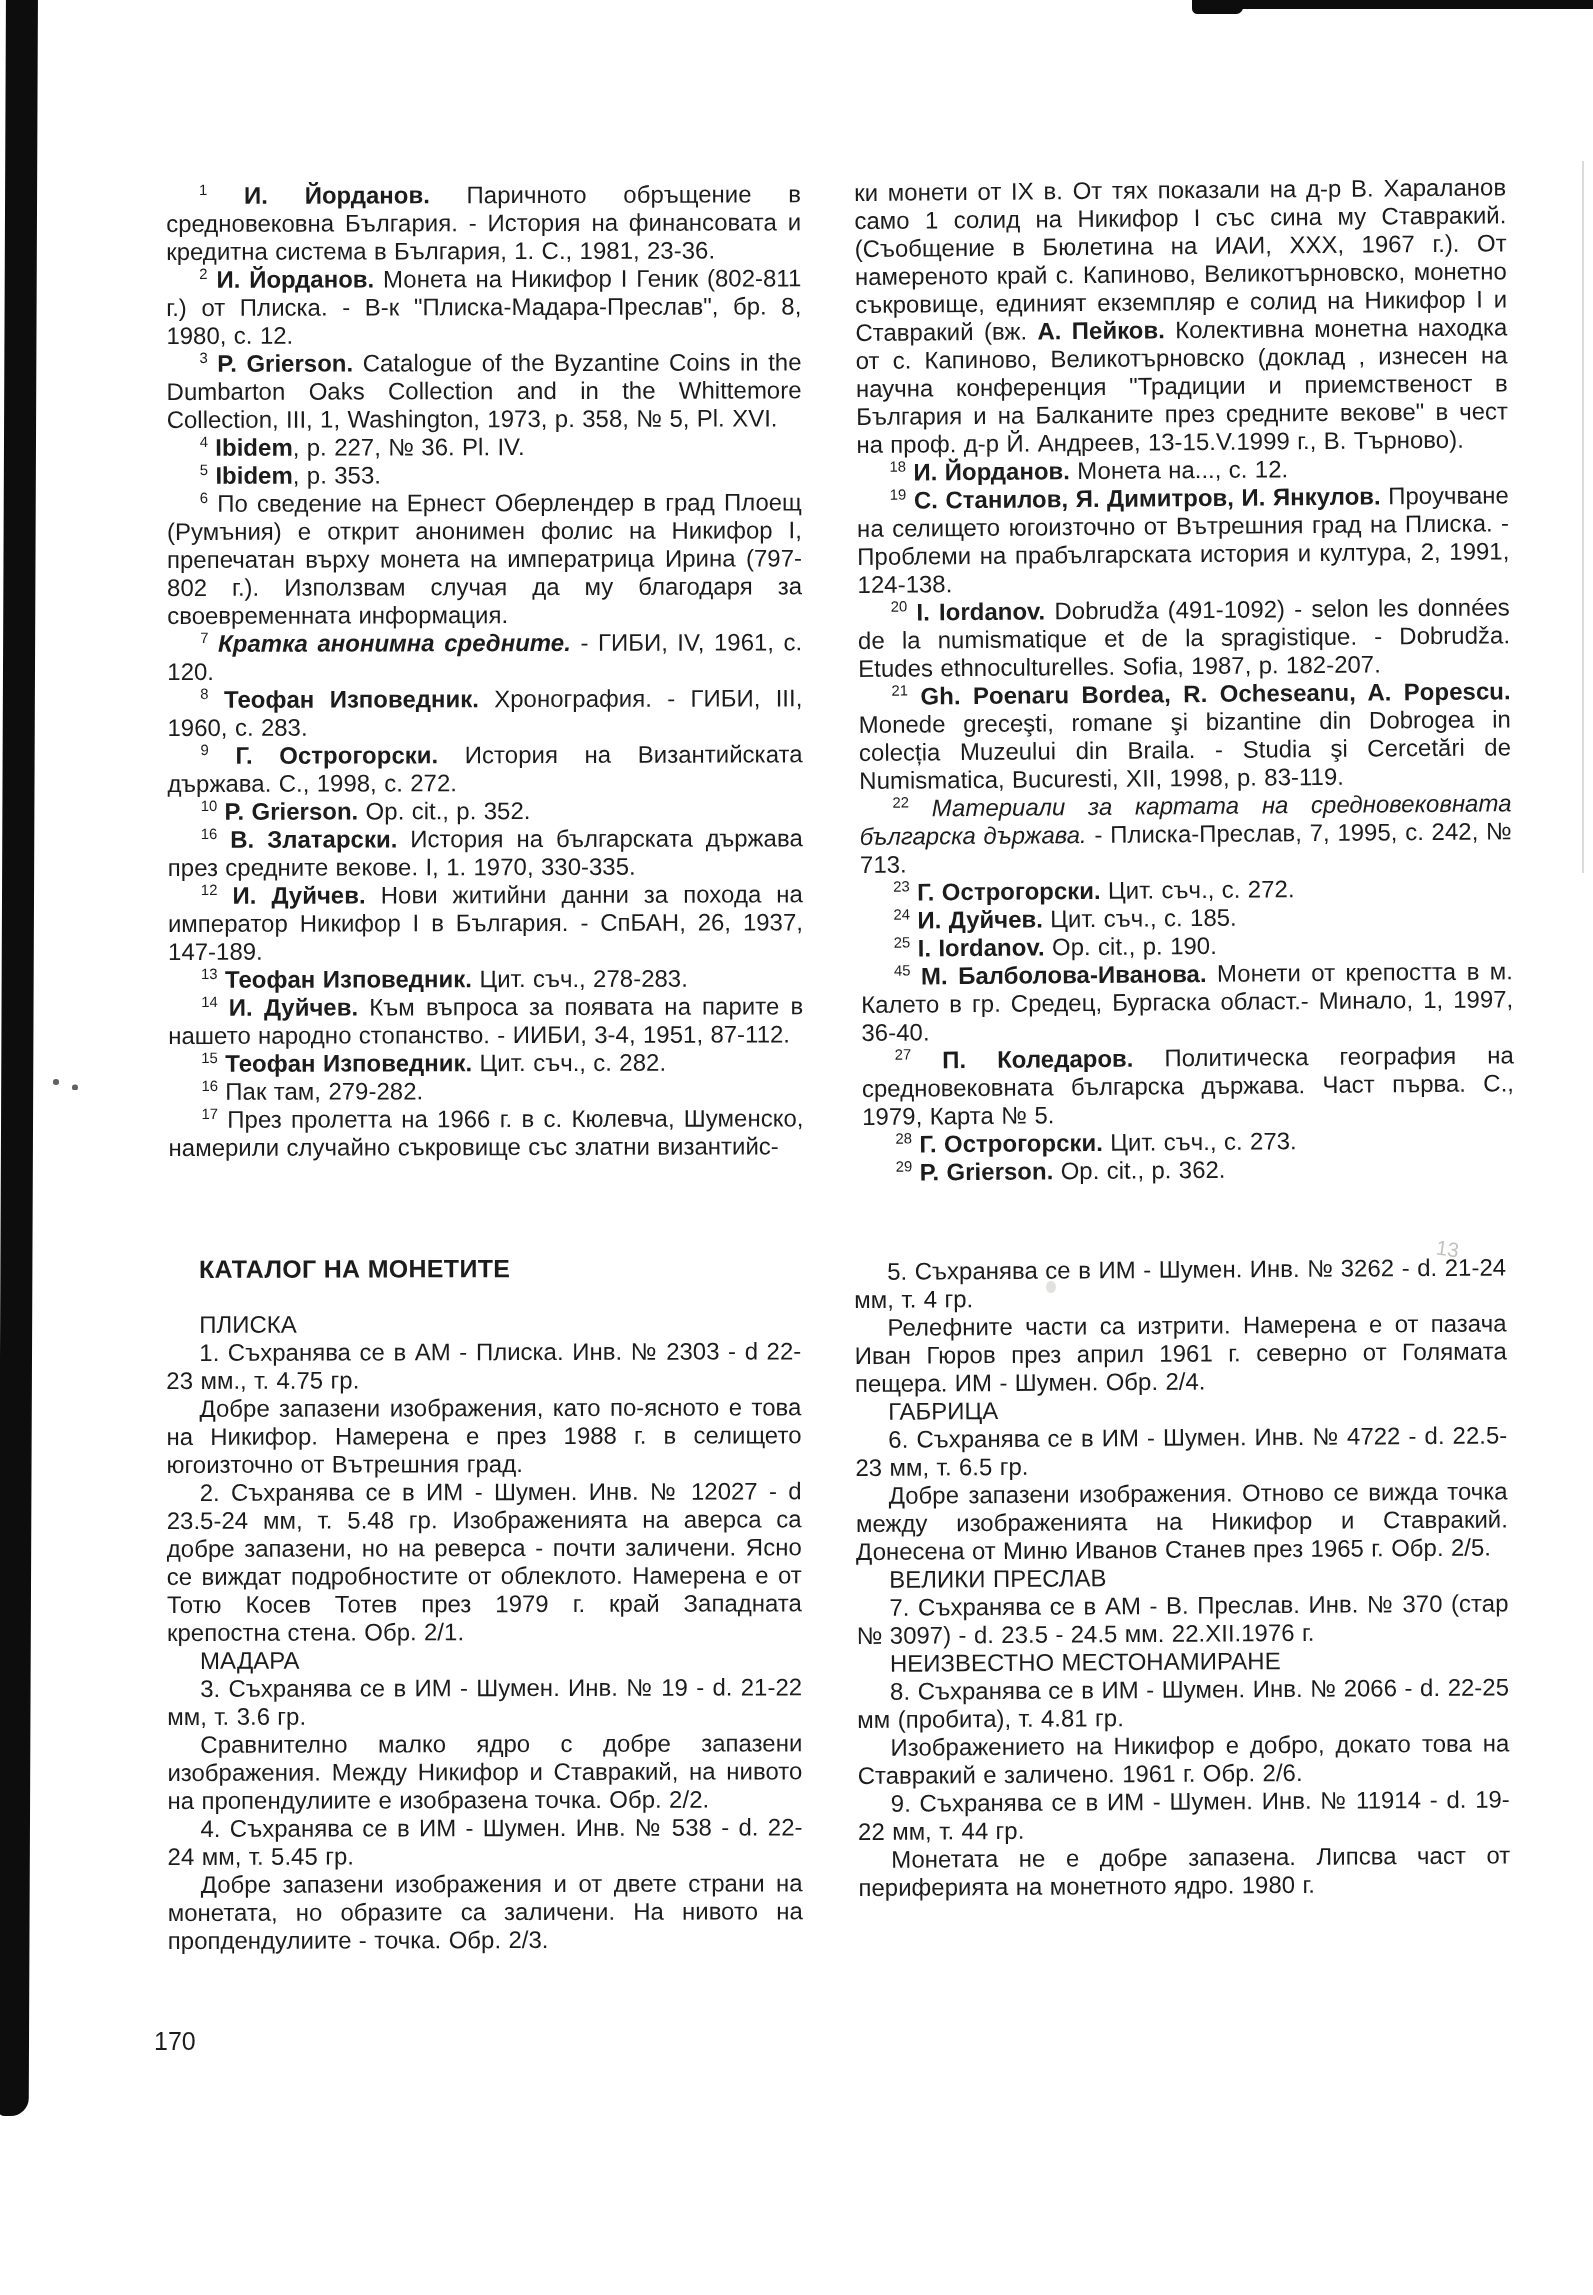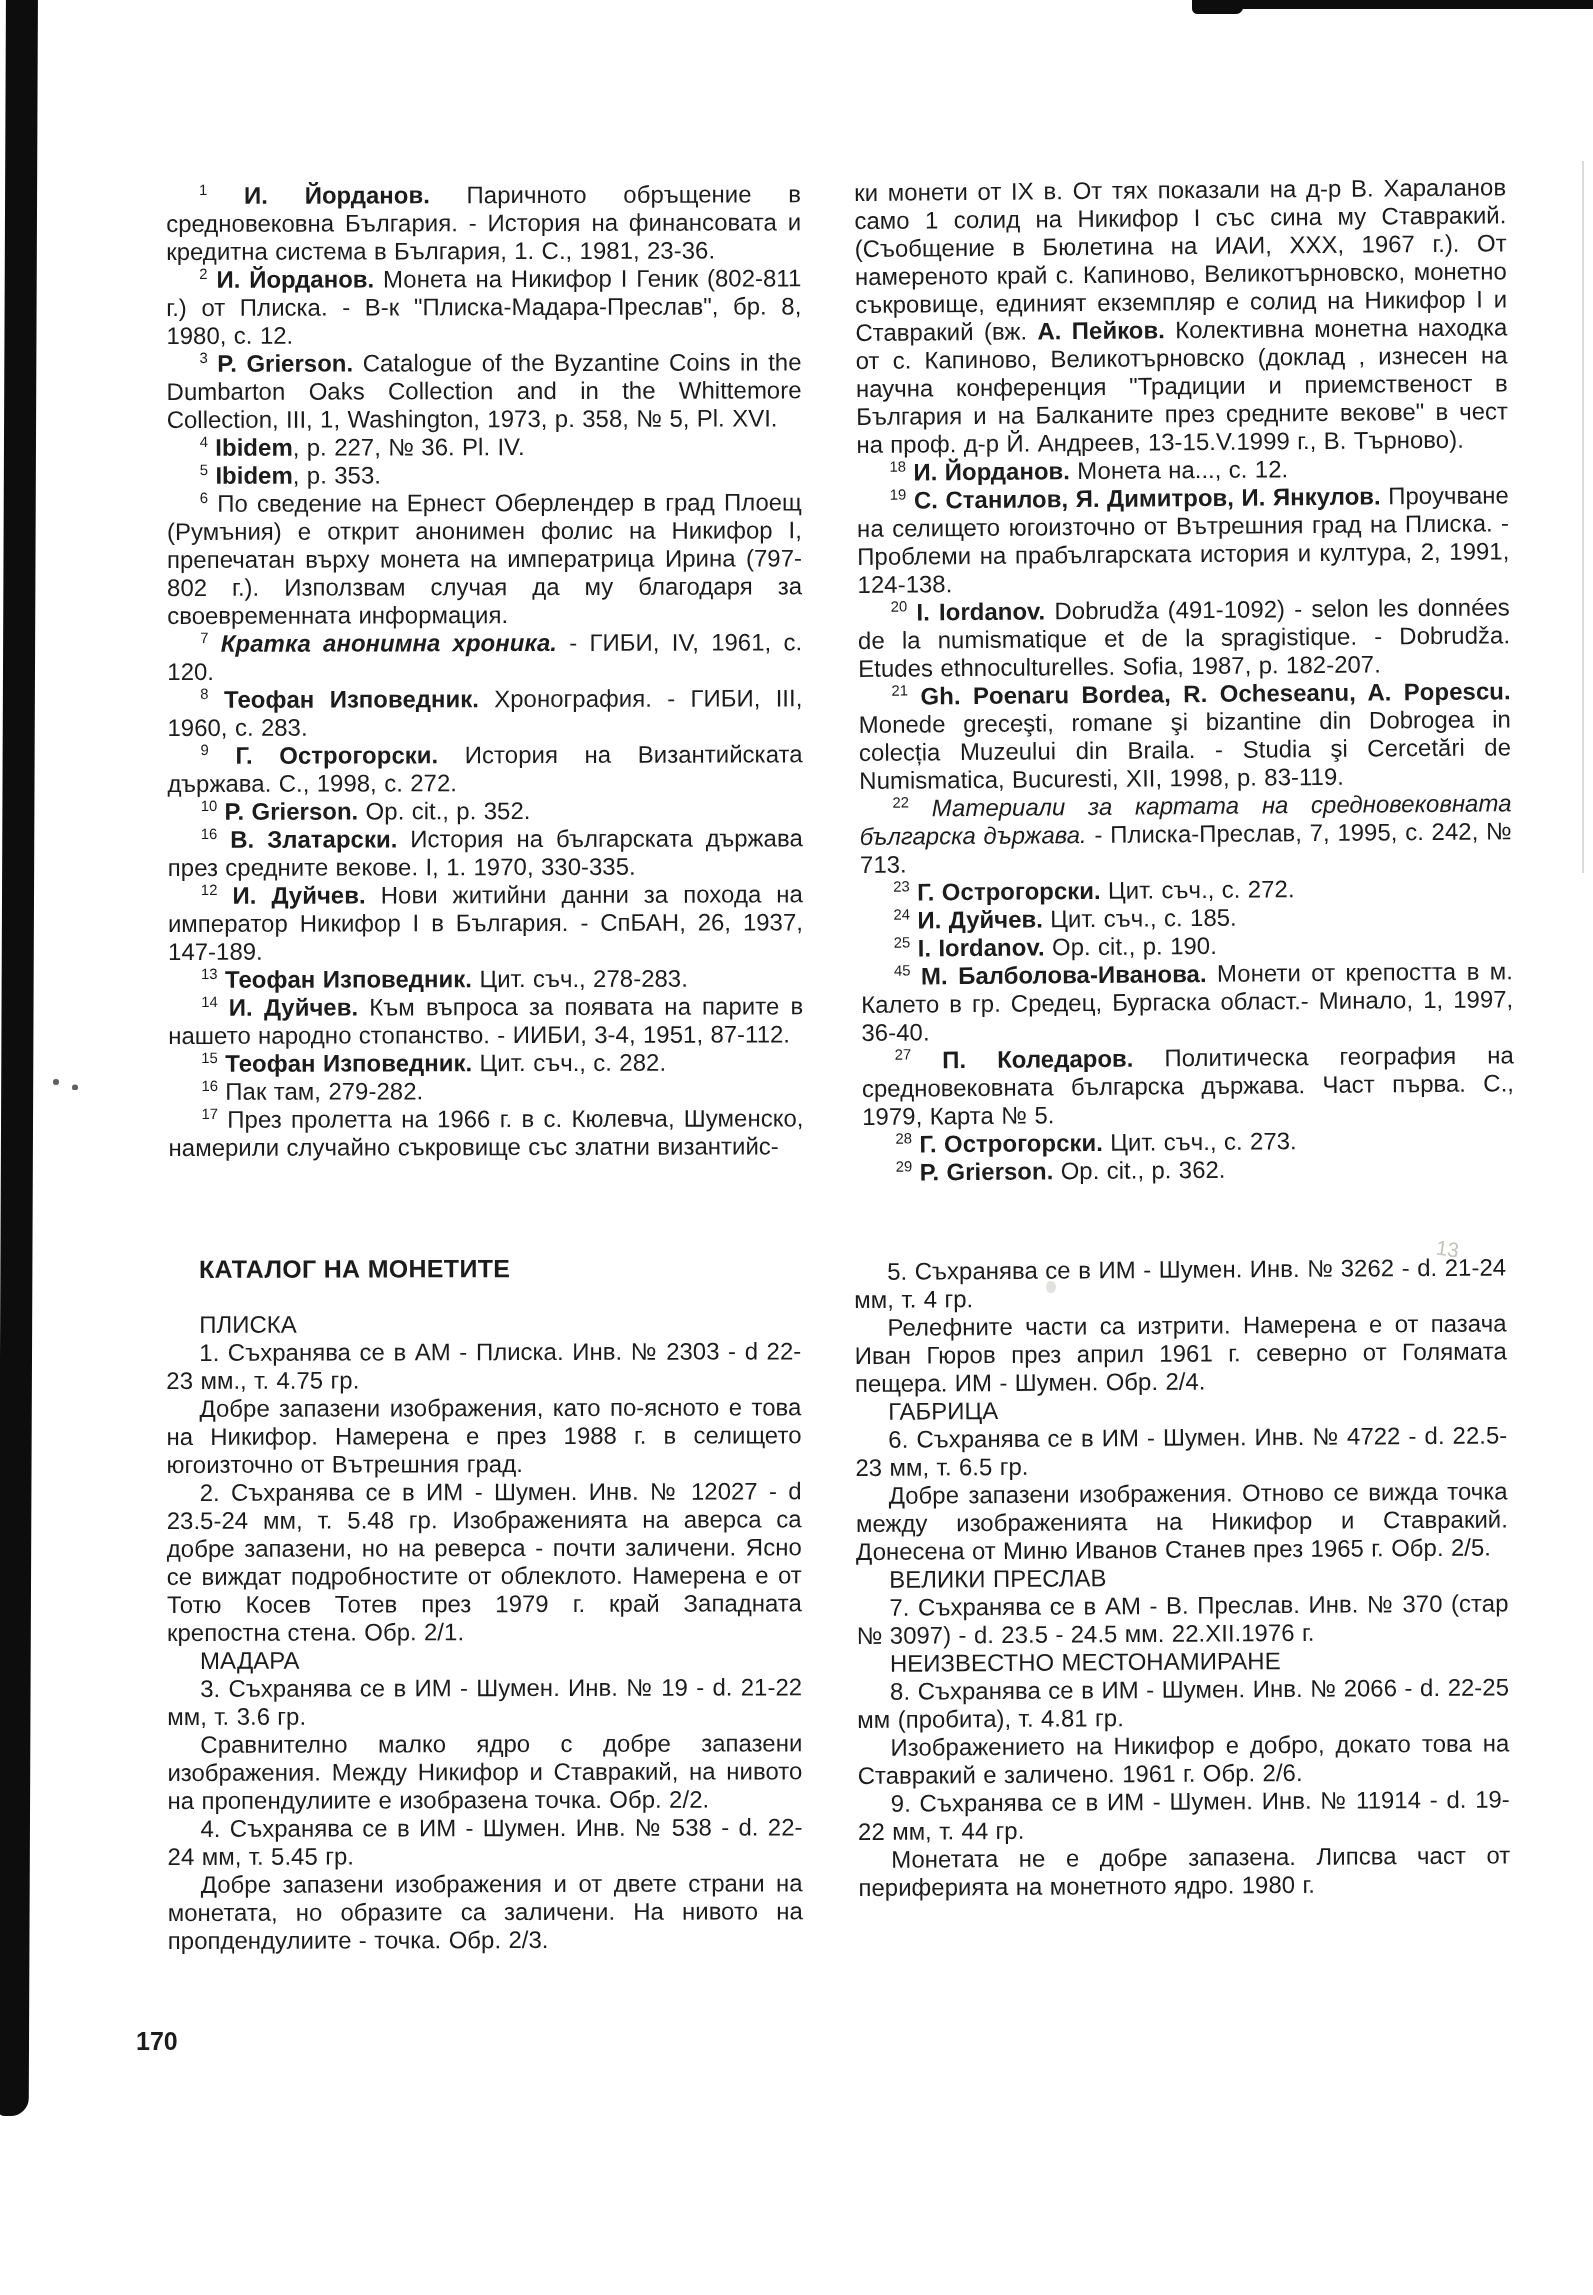--- a/index.html
+++ b/index.html
@@ -98,23 +98,22 @@
   }
   .catalog-heading {
     margin: 0 0 27px 33px;
     font-size: 25px;
     font-weight: bold;
     line-height: 30px;
     letter-spacing: 0.3px;
   }
   .page-number {
     position: absolute;
-    left: 136px; top: 2027px;
+    left: 154px; top: 2027px;
     font-size: 25px;
-    font-weight: bold;
   }
 </style>
 </head>
 <body>
 
 <div class="page">
 
   <div class="artifact-left-bar"></div>
   <div class="artifact-top-bar"></div>
   <div class="artifact-top-bump"></div>
@@ -123,21 +122,21 @@
   <div class="artifact-smudge"></div>
   <div class="artifact-pencil">13</div>
 
   <div class="col footnotes-left">
       <p class="fn"><sup>1</sup> <span class="b">И. Йорданов.</span><span> Паричното обръщение в средновековна България. - История на финансовата и кредитна система в България, 1. С., 1981, 23-36.</span></p>
       <p class="fn"><sup>2</sup> <span class="b">И. Йорданов.</span><span> Монета на Никифор I Геник (802-811 г.) от Плиска. - В-к "Плиска-Мадара-Преслав", бр. 8, 1980, с. 12.</span></p>
       <p class="fn"><sup>3</sup> <span class="b">P. Grierson.</span><span> Catalogue of the Byzantine Coins in the Dumbarton Oaks Collection and in the Whittemore Collection, III, 1, Washington, 1973, p. 358, № 5, Pl. XVI.</span></p>
       <p class="fn"><sup>4</sup> <span class="b">Ibidem</span><span>, p. 227, № 36. Pl. IV.</span></p>
       <p class="fn"><sup>5</sup> <span class="b">Ibidem</span><span>, p. 353.</span></p>
       <p class="fn"><sup>6</sup> <span>По сведение на Ернест Оберлендер в град Плоещ (Румъния) е открит анонимен фолис на Никифор I, препечатан върху монета на императрица Ирина (797-802 г.). Използвам случая да му благодаря за своевременната информация.</span></p>
-      <p class="fn"><sup>7</sup> <span class="b i">Кратка анонимна хроника.</span><span> - ГИБИ, IV, 1961, с. 120.</span></p>
+      <p class="fn"><sup>7</sup> <span class="b i">Кратка анонимна средните.</span><span> - ГИБИ, IV, 1961, с. 120.</span></p>
       <p class="fn"><sup>8</sup> <span class="b">Теофан Изповедник.</span><span> Хронография. - ГИБИ, III, 1960, с. 283.</span></p>
       <p class="fn"><sup>9</sup> <span class="b">Г. Острогорски.</span><span> История на Византийската държава. С., 1998, с. 272.</span></p>
       <p class="fn"><sup>10</sup> <span class="b">P. Grierson.</span><span> Op. cit., p. 352.</span></p>
       <p class="fn"><sup>16</sup> <span class="b">В. Златарски.</span><span> История на българската държава през средните векове. I, 1. 1970, 330-335.</span></p>
       <p class="fn"><sup>12</sup> <span class="b">И. Дуйчев.</span><span> Нови житийни данни за похода на император Никифор I в България. - СпБАН, 26, 1937, 147-189.</span></p>
       <p class="fn"><sup>13</sup> <span class="b">Теофан Изповедник.</span><span> Цит. съч., 278-283.</span></p>
       <p class="fn"><sup>14</sup> <span class="b">И. Дуйчев.</span><span> Към въпроса за появата на парите в нашето народно стопанство. - ИИБИ, 3-4, 1951, 87-112.</span></p>
       <p class="fn"><sup>15</sup> <span class="b">Теофан Изповедник.</span><span> Цит. съч., с. 282.</span></p>
       <p class="fn"><sup>16</sup> <span>Пак там, 279-282.</span></p>
       <p class="fn"><sup>17</sup> <span>През пролетта на 1966 г. в с. Кюлевча, Шуменско, намерили случайно съкровище със златни византийс-</span></p>

